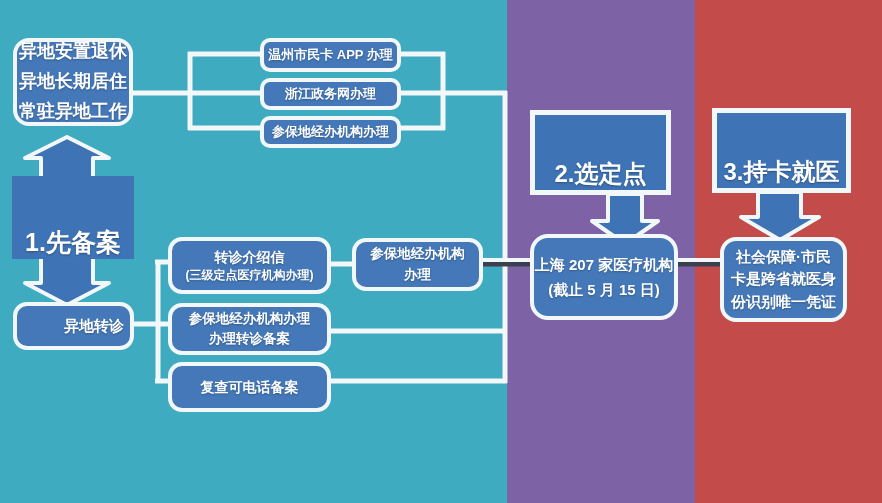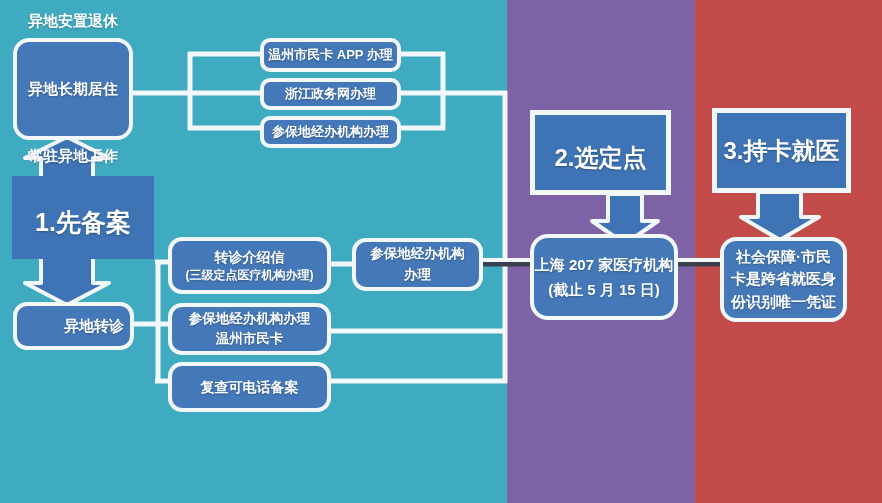--- a/index.html
+++ b/index.html
@@ -23,35 +23,35 @@
   .arrow{fill:var(--step-fill);stroke:var(--line-white);stroke-width:4;stroke-linejoin:round;}
   .node{
     position:absolute;box-sizing:border-box;background:var(--node-fill);
     border:4px solid var(--line-white);color:var(--text-white);
     display:flex;flex-direction:column;justify-content:center;align-items:center;
     text-align:center;line-height:1.5;text-shadow:0 1px 2px rgba(0,0,0,.25);
   }
   .step-box{
     position:absolute;box-sizing:border-box;background:var(--step-fill);
     color:var(--text-white);text-shadow:0 1px 2px rgba(0,0,0,.3);
-    display:flex;justify-content:center;align-items:center;
+    display:flex;justify-content:center;align-items:flex-end;
   }
-  #node-reasons{left:13px;top:38px;width:120px;height:102px;border-radius:16px;font-size:15px;line-height:1.65;gap:43px;}
+  #node-reasons{left:13px;top:38px;width:120px;height:88px;border-radius:16px;font-size:18px;line-height:1.65;}
   #node-wenzhou{left:260px;top:38px;width:141px;height:34px;border-radius:10px;font-size:13px;}
   #node-zhejiang{left:260px;top:78px;width:141px;height:32px;border-radius:10px;font-size:13px;}
   #node-canbao-top{left:260px;top:116px;width:141px;height:32px;border-radius:10px;font-size:13px;}
   #node-yidi{left:13px;top:302px;width:121px;height:48px;border-radius:14px;font-size:15px;padding-left:41px;}
   #node-referral{left:168px;top:237px;width:163px;height:57px;border-radius:14px;font-size:14px;line-height:1.45;}
   #node-referral .sub{font-size:12px;}
   #node-canbao-mid{left:352px;top:238px;width:131px;height:53px;border-radius:14px;font-size:13.5px;}
   #node-tertiary{left:168px;top:303px;width:163px;height:52px;border-radius:14px;font-size:13.5px;}
   #node-recheck{left:168px;top:362px;width:163px;height:50px;border-radius:14px;font-size:14px;align-items:center;}
   #node-shanghai{left:530px;top:234px;width:148px;height:86px;border-radius:18px;font-size:15px;line-height:1.7;}
   #node-citizen{left:720px;top:237px;width:127px;height:85px;border-radius:16px;font-size:15px;line-height:1.5;}
-  #step1-box{left:12px;top:176px;width:142px;height:83px;font-size:25px;padding-top:9px;}
+  #step1-box{left:12px;top:176px;width:122px;height:83px;font-size:25px;padding-top:9px;}
   #step2-box{left:530px;top:110px;width:141px;height:85px;border:5px solid var(--line-white);font-size:24px;padding-top:11px;}
   #step3-box{left:712px;top:108px;width:139px;height:85px;border:5px solid var(--line-white);font-size:24px;}
 </style>
 </head>
 <body>
 
 <div id="canvas">
 
   <div class="bg" id="bg-step1"></div>
   <div class="bg" id="bg-step2"></div>
@@ -127,21 +127,21 @@
     <span class="sub">(三级定点医疗机构办理)</span>
   </div>
 
   <div class="node" id="node-canbao-mid">
     <span>参保地经办机构</span>
     <span>办理</span>
   </div>
 
   <div class="node" id="node-tertiary">
     <span>参保地经办机构办理</span>
-    <span>温州市民卡</span>
+    <span>办理转诊备案</span>
   </div>
 
   <div class="node" id="node-recheck">
     <span>复查可电话备案</span>
   </div>
 
   <div class="node" id="node-shanghai">
     <span>上海 207 家医疗机构</span>
     <span>(截止 5 月 15 日)</span>
   </div>

